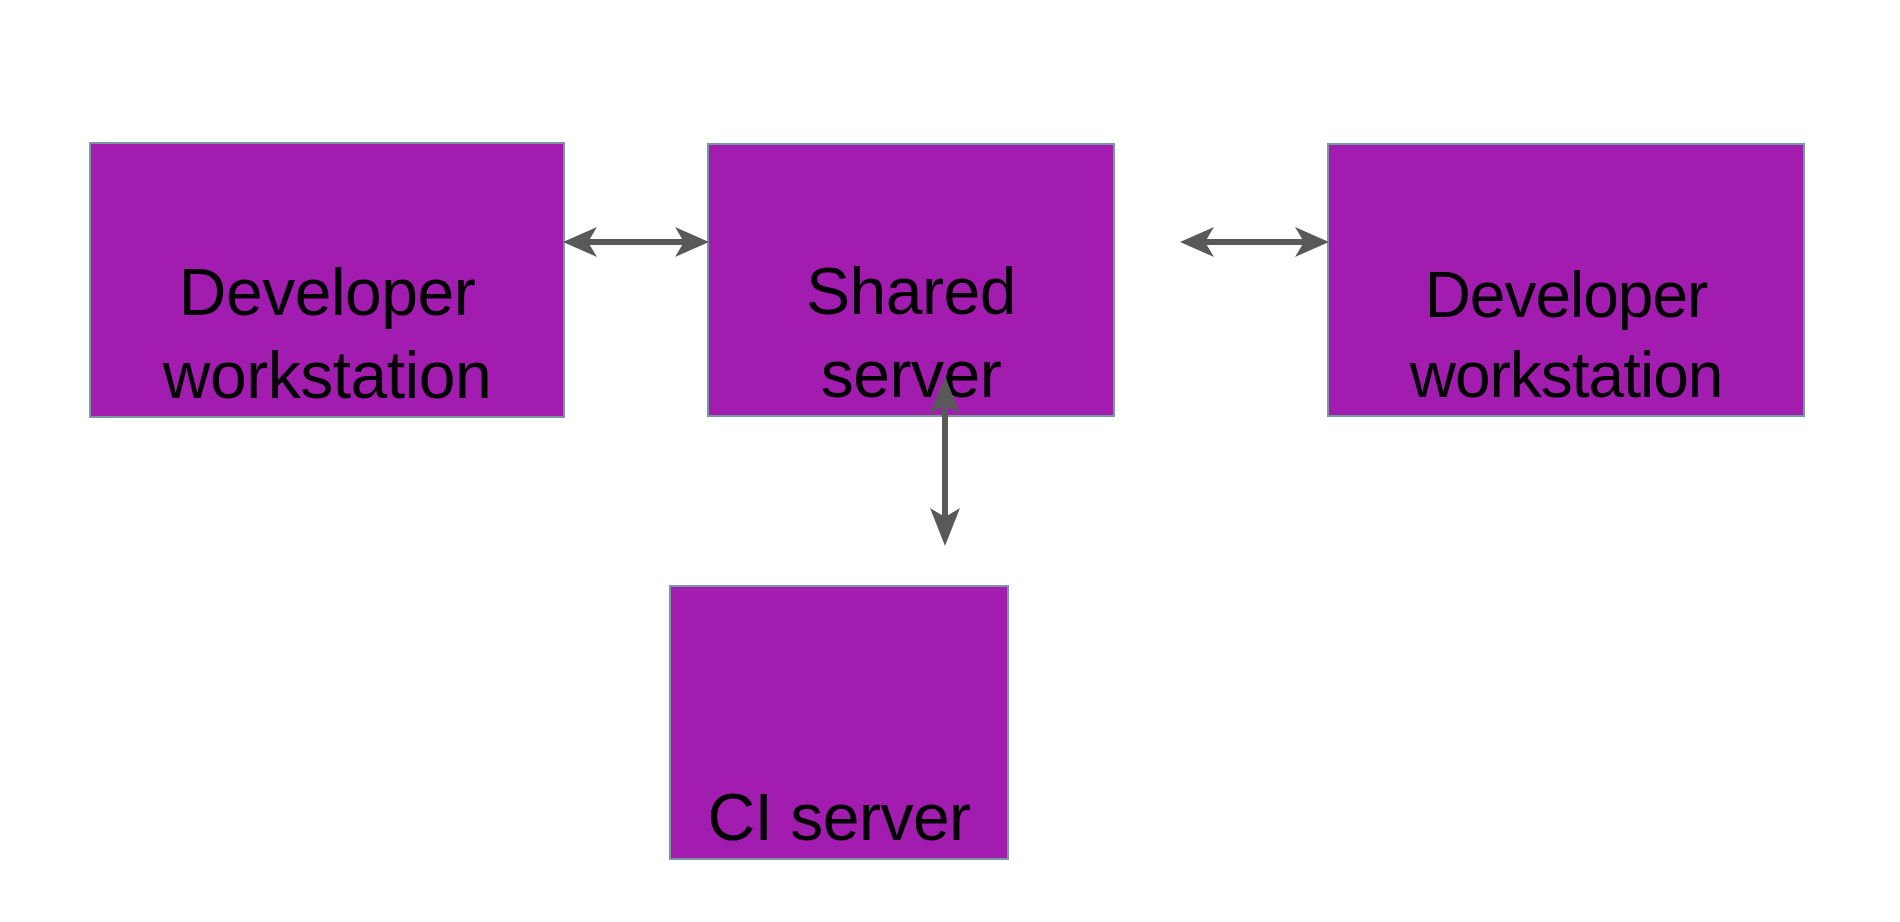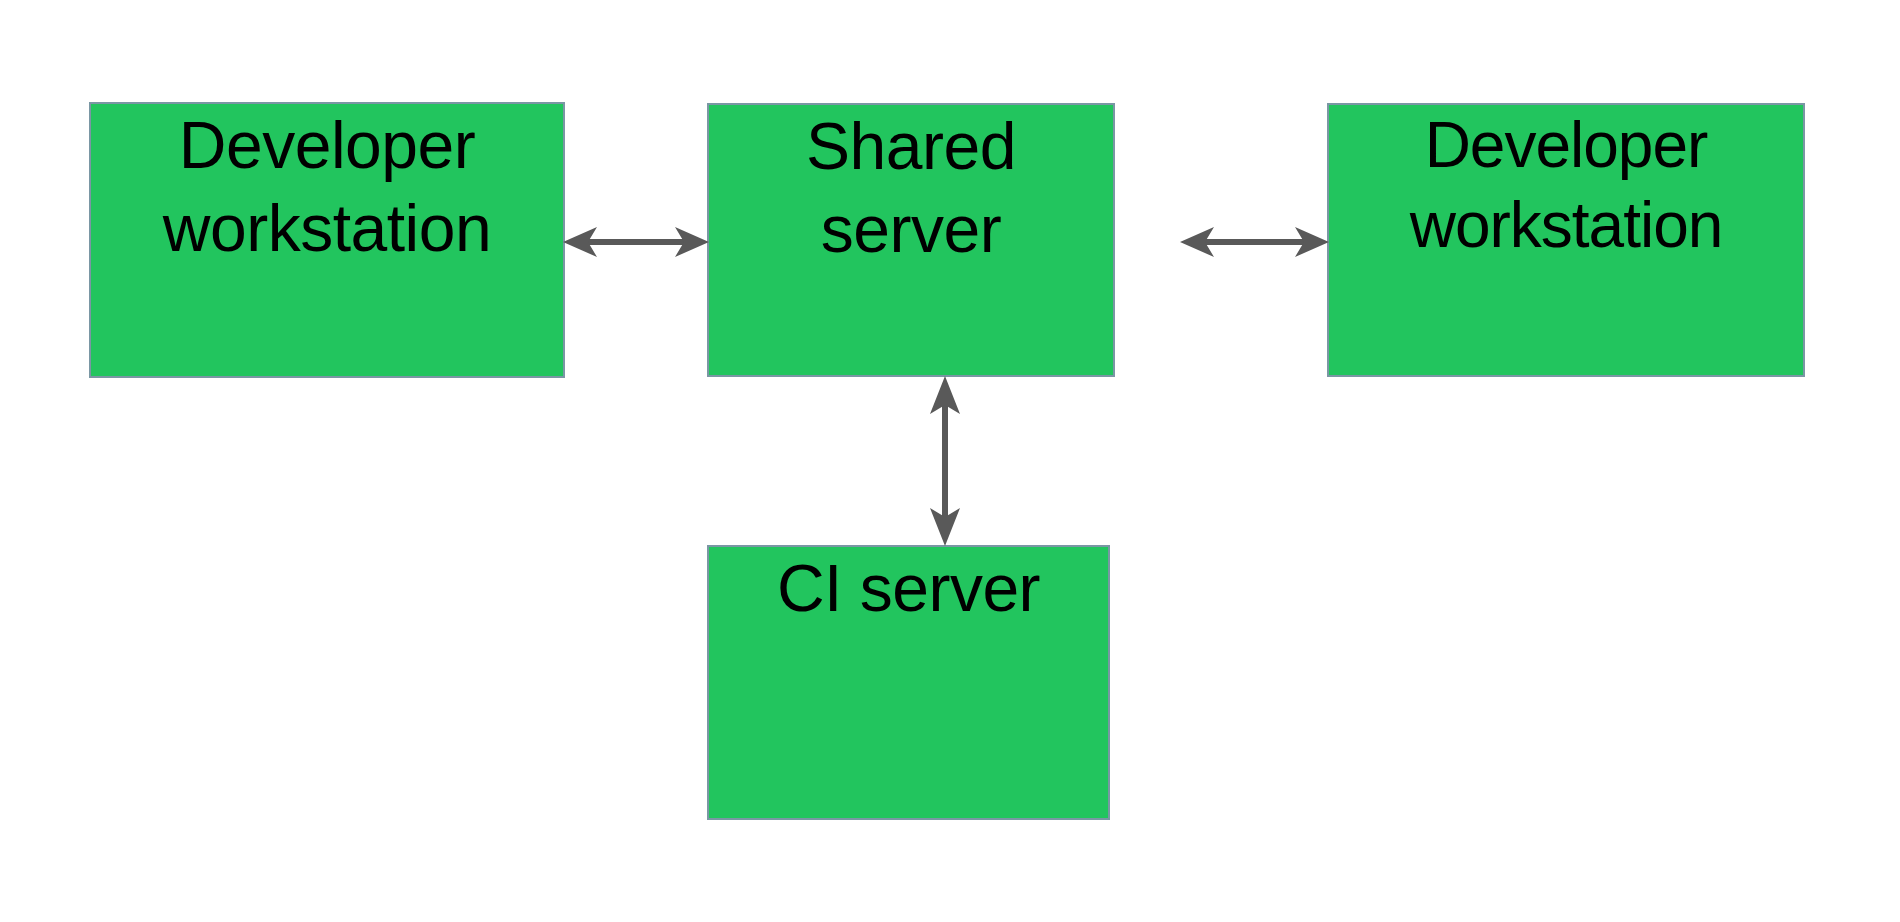--- a/index.html
+++ b/index.html
@@ -14,41 +14,42 @@
   #canvas {
     position: relative;
     width: 1900px;
     height: 922px;
     background: #ffffff;
     overflow: hidden;
   }
   .node {
     position: absolute;
     box-sizing: border-box;
-    background: #22c55e;
+    background: #a21caf;
     border: 2px solid #7a97a4;
     display: flex;
-    align-items: flex-start;
+    align-items: flex-end;
     justify-content: center;
     text-align: center;
+    margin-top: 40px;
   }
   .node-label {
     color: #000000;
     font-family: "Liberation Sans", sans-serif;
     font-size: 66px;
     line-height: 1.25;
     font-weight: 400;
     letter-spacing: -0.5px;
     white-space: pre-line;
     padding: 0 6px;
   }
   #node-dev-left  { left: 89px;  top: 102px; width: 476px; height: 276px; }
   #node-cache     { left: 707px; top: 103px; width: 408px; height: 274px; }
   #node-dev-right { left: 1327px;top: 103px; width: 478px; height: 274px; }
-  #node-ci        { left: 707px; top: 545px; width: 403px; height: 275px; }
+  #node-ci        { left: 669px; top: 545px; width: 340px; height: 275px; }
 
   #node-dev-right .node-label { font-size: 64px; letter-spacing: -1px; }
   #node-ci .node-label { font-size: 66px; }
 
   .edge {
     position: absolute;
   }
   .edge svg { display: block; overflow: visible; }
 
   #edge-left  { left: 563px;  top: 213px; width: 146px; height: 58px; }

